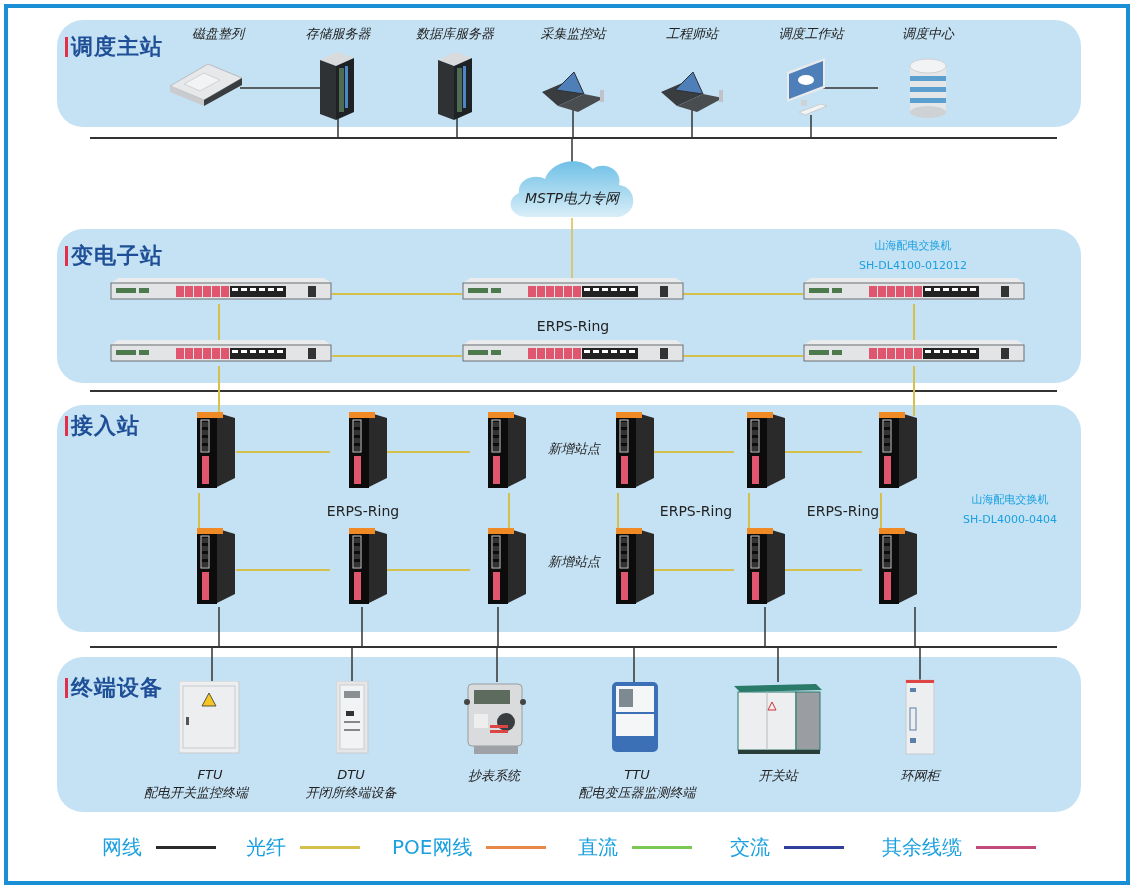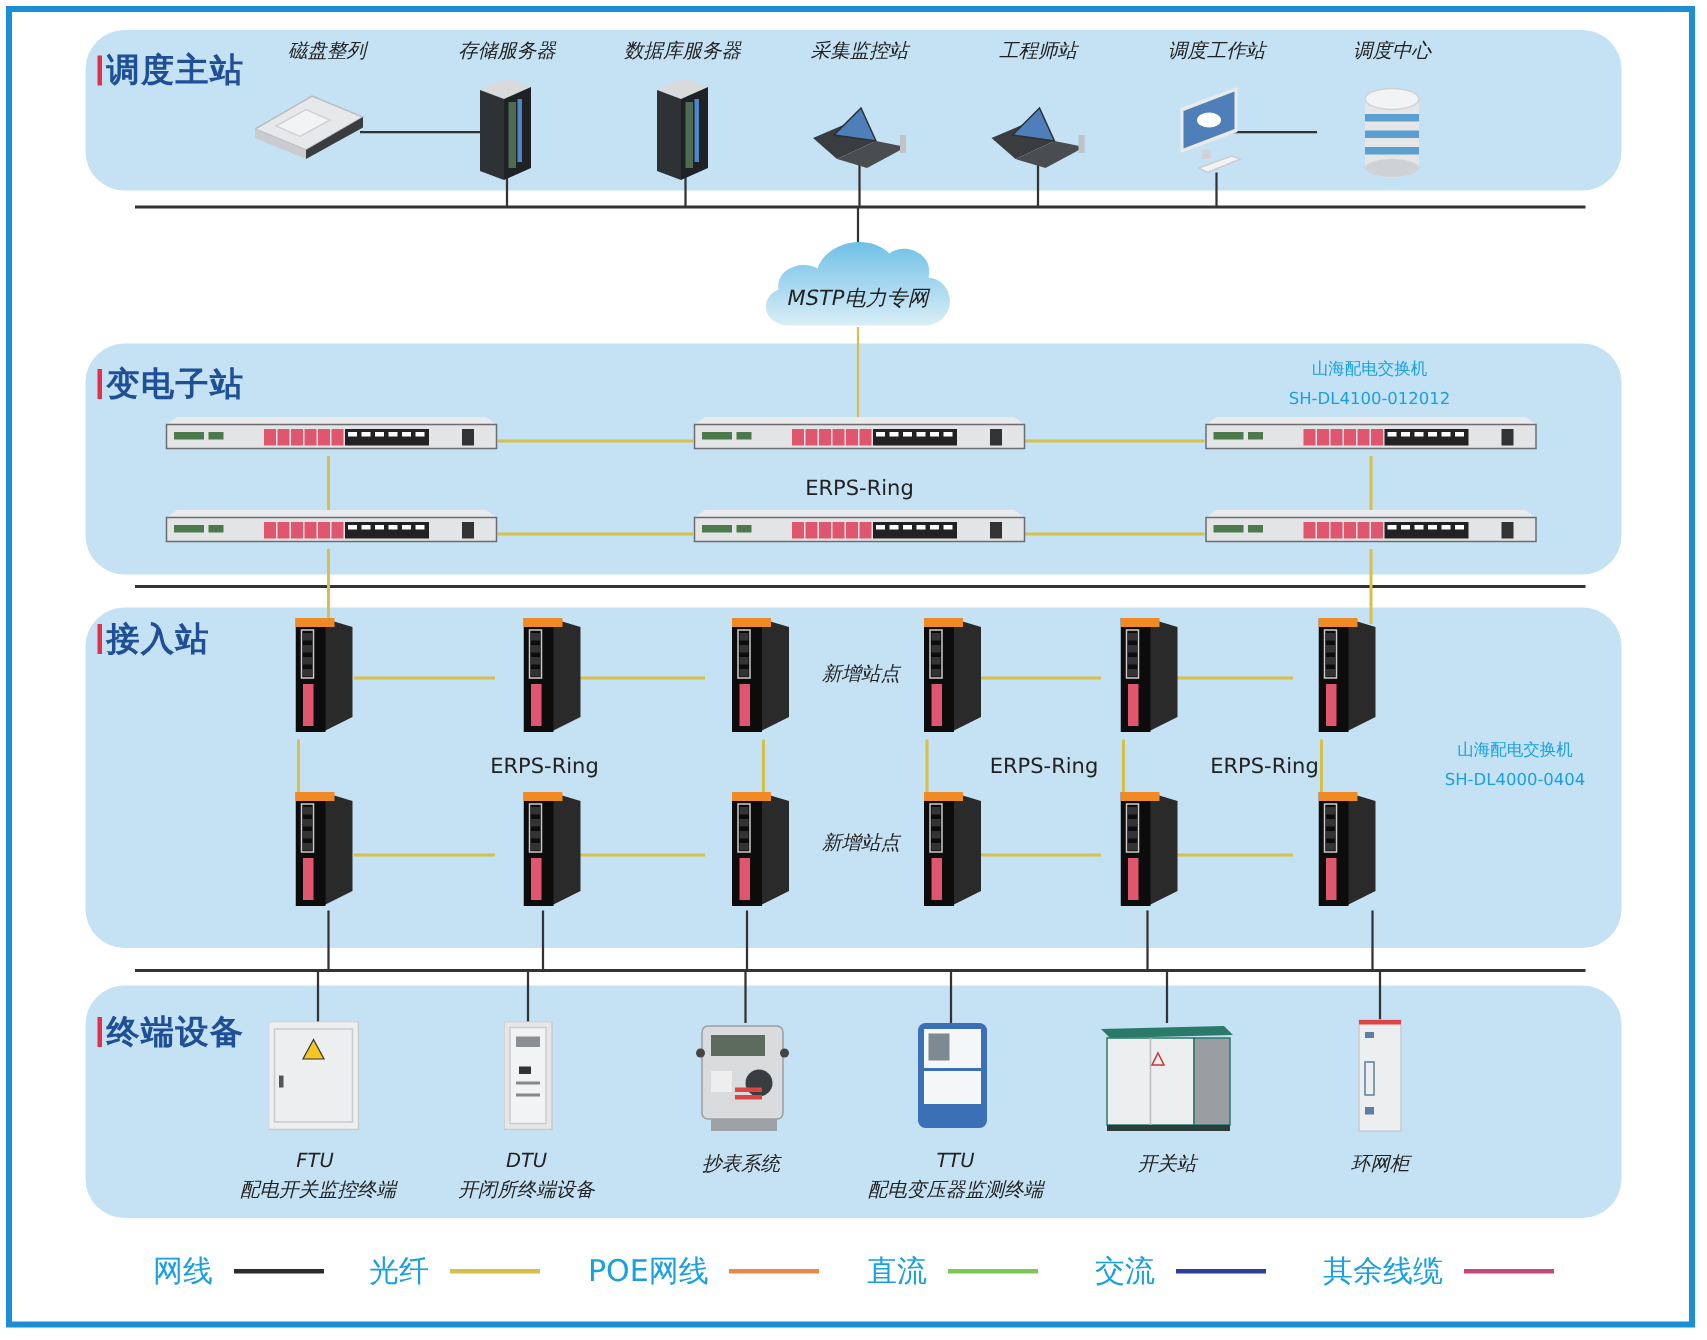--- a/index.html
+++ b/index.html
@@ -487,21 +487,21 @@
 </svg>
 <svg class="dev" style="left:904px;top:678px;" width="34" height="78">
   <rect x="2" y="2" width="28" height="74" fill="#eceeef" stroke="#c8cbce"></rect>
   <rect x="2" y="2" width="28" height="3" fill="#d44"></rect>
   <rect x="6" y="10" width="6" height="4" fill="#5a7fa8"></rect>
   <rect x="6" y="30" width="6" height="22" fill="none" stroke="#5a7fa8"></rect>
   <rect x="6" y="60" width="6" height="5" fill="#5a7fa8"></rect>
 </svg>
 
 <div class="lbl" style="left:210px;top:767px;">FTU</div>
-<div class="lbl" style="left:212px;top:784px;">配电开关监控终端</div>
+<div class="lbl" style="left:196px;top:784px;">配电开关监控终端</div>
 <div class="lbl" style="left:351px;top:767px;">DTU</div>
 <div class="lbl" style="left:351px;top:784px;">开闭所终端设备</div>
 <div class="lbl" style="left:494px;top:767px;">抄表系统</div>
 <div class="lbl" style="left:637px;top:767px;">TTU</div>
 <div class="lbl" style="left:637px;top:784px;">配电变压器监测终端</div>
 <div class="lbl" style="left:778px;top:767px;">开关站</div>
 <div class="lbl" style="left:920px;top:767px;">环网柜</div>
 
 <div class="legend">
   <div class="leg-item" style="left:102px;">

